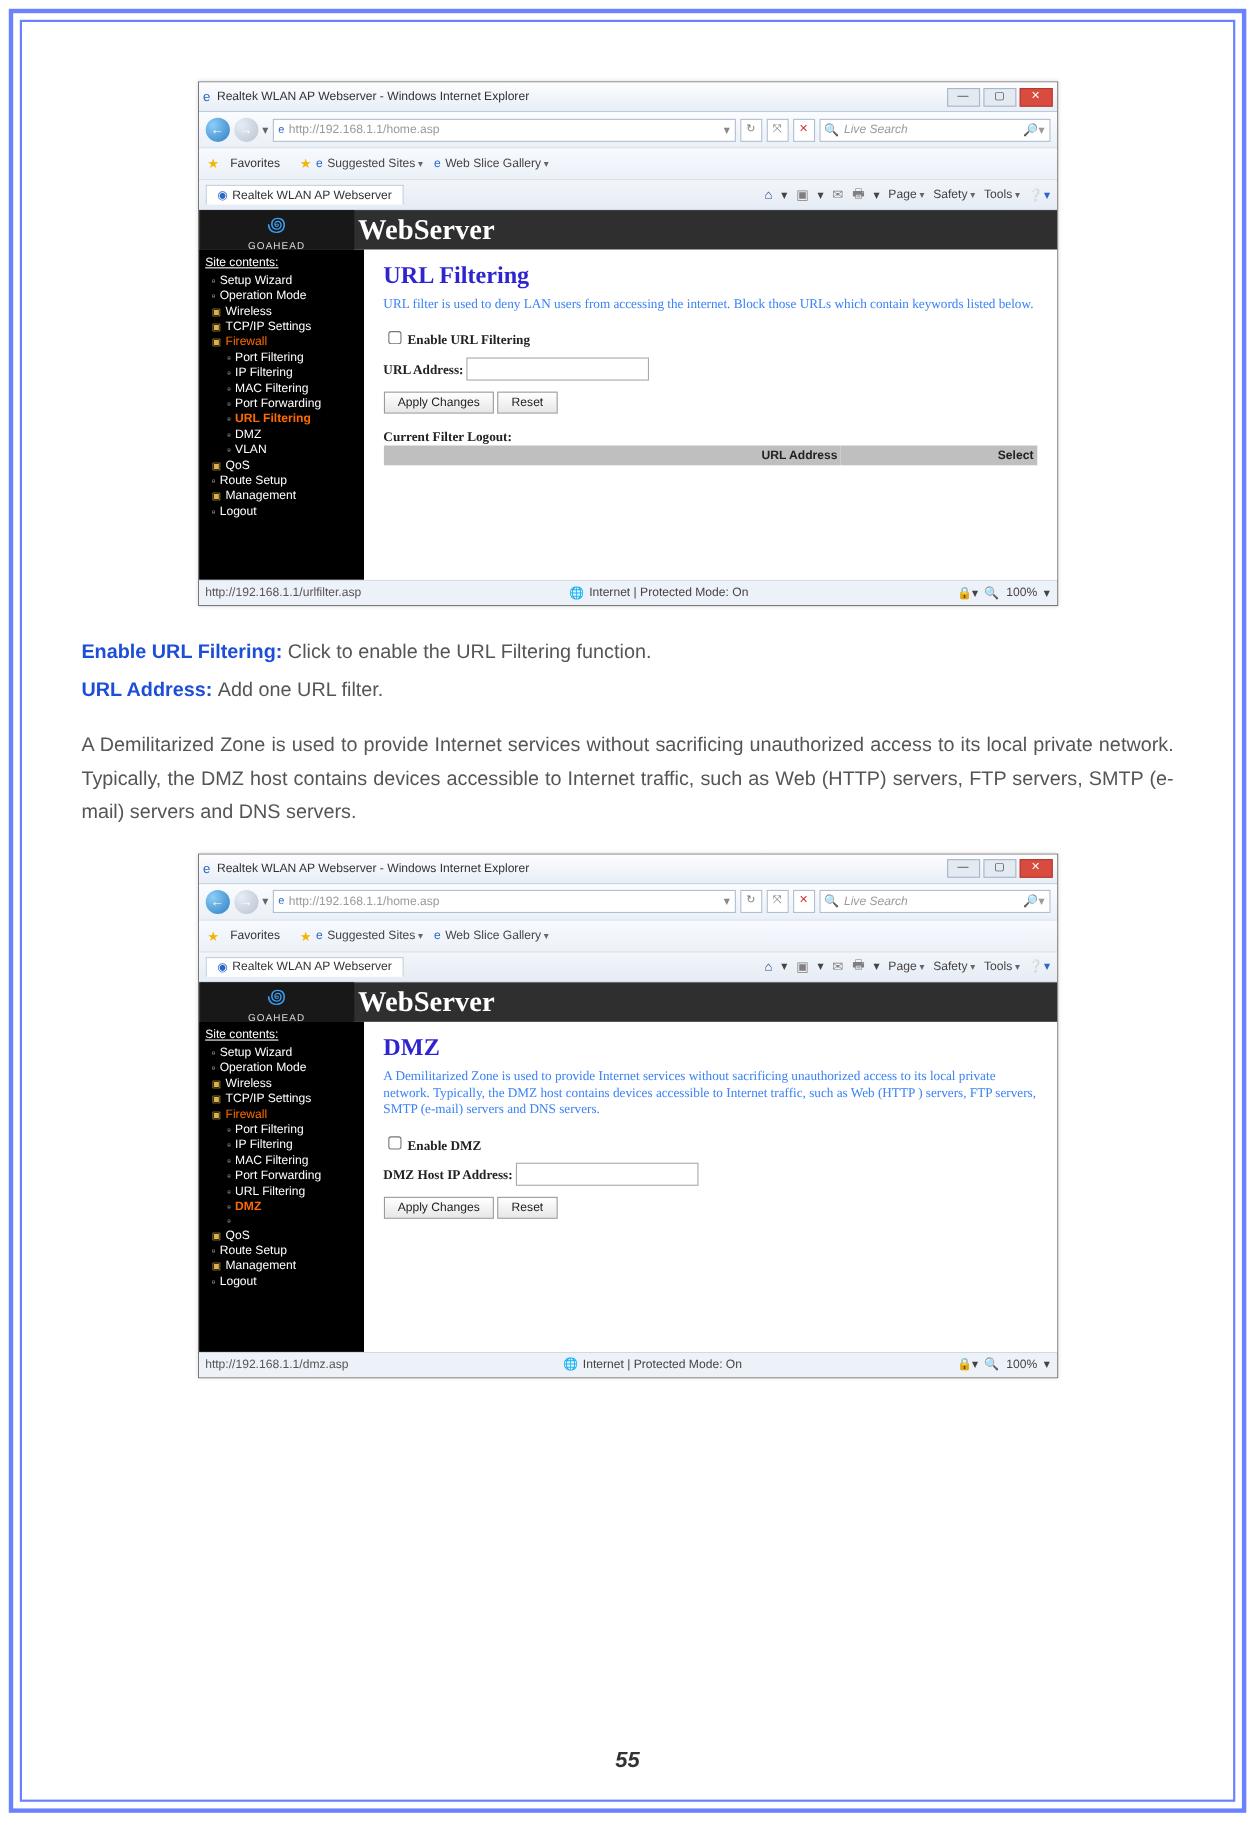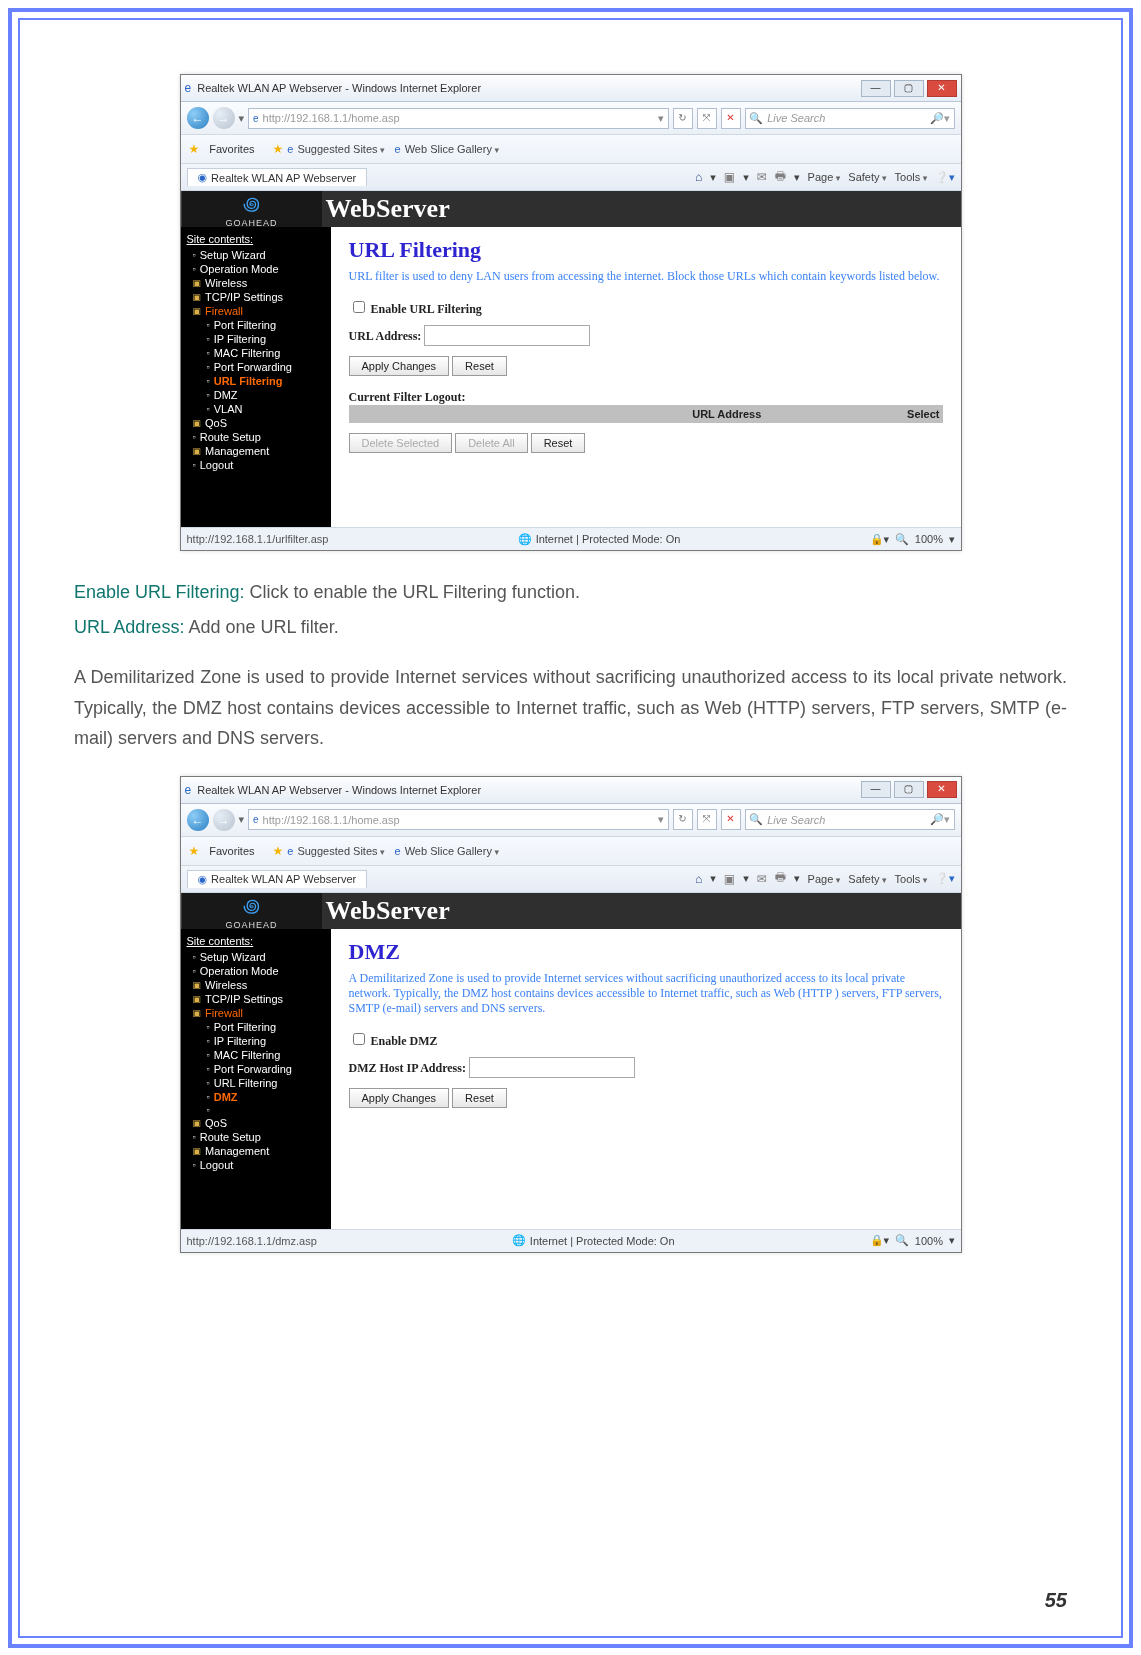--- a/index.html
+++ b/index.html
@@ -20,31 +20,31 @@
     flex-direction: column;
   }
   .doc-text {
     color: #555;
     font-size: 18px;
     line-height: 1.7;
     text-align: justify;
     margin: 10px 0;
   }
   .doc-text .bold {
-    font-weight: 400;
-    color: #0f766e;
+    font-weight: 700;
+    color: #1d4ed8;
   }
   .section-heading {
     font-weight: 700;
     font-size: 20px;
     color: #000;
     margin-top: 42px;
   }
   .page-number {
-    text-align: right;
+    text-align: center;
     font-weight: 700;
     font-style: italic;
     font-size: 20px;
     color: #333;
     margin-top: auto;
   }
 
   
   .ie-window {
     width: 780px;
@@ -332,25 +332,20 @@
         </div>
         <div class="ft-title">Current Filter Logout:</div>
         <table class="ft-table">
           <tbody>
                   <tr>
             <th style="width:70%">URL Address</th>
             <th>Select</th>
           </tr>
         </tbody>
               </table>
-        <div style="margin:10px 0">
-          <button class="btn" disabled="">Delete Selected</button>
-          <button class="btn" disabled="">Delete All</button>
-          <button class="btn">Reset</button>
-        </div>
       </div>
     </div>
   </div>
 
   <div class="status-row">
     <span class="url">http://192.168.1.1/urlfilter.asp</span>
     <div class="mid">
       <span class="zone-ico">🌐</span>
       <span>Internet | Protected Mode: On</span>
     </div>

